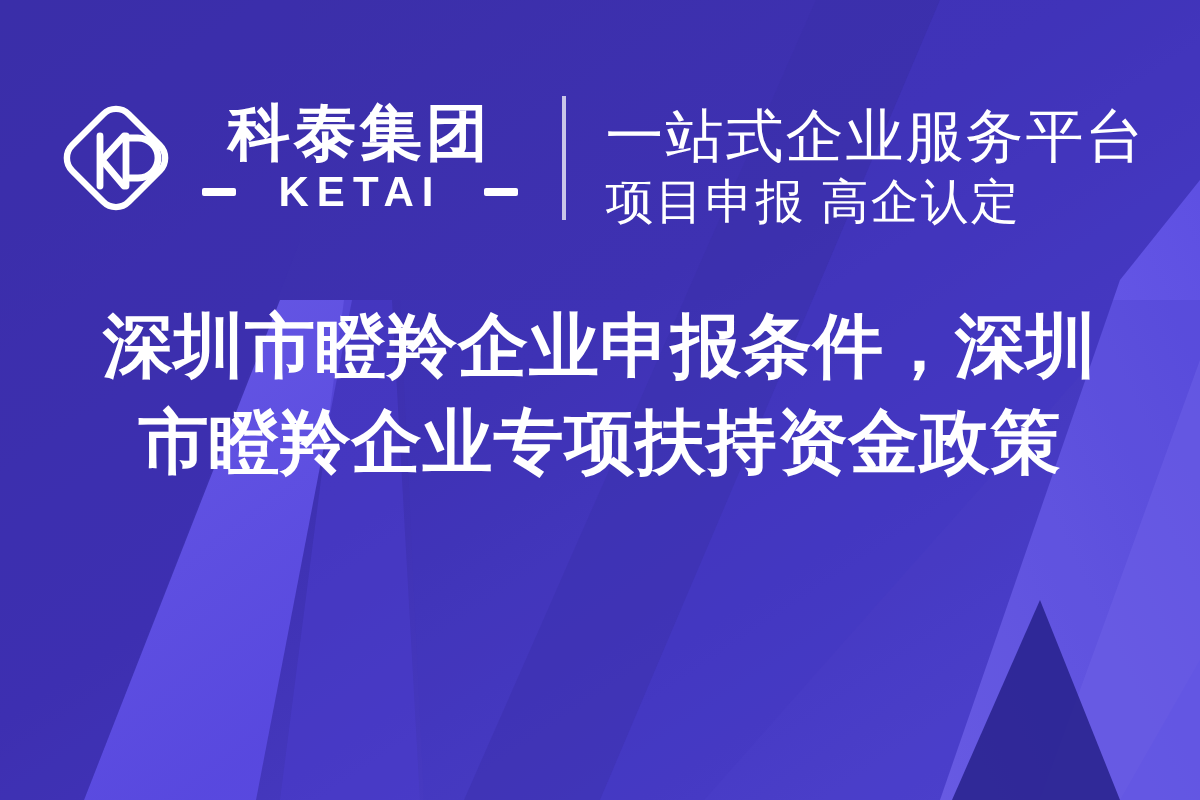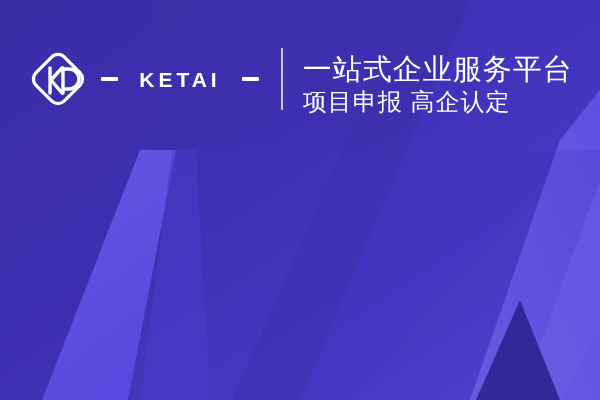--- a/index.html
+++ b/index.html
@@ -200,30 +200,35 @@
 
           <path d="M23 20 L23 45" stroke="#ffffff" stroke-width="3.4" fill="none" stroke-linecap="round"></path>
           <path d="M35 20 L24 32 L35 45" stroke="#ffffff" stroke-width="3.4" fill="none" stroke-linecap="round" stroke-linejoin="round"></path>
 
           <path d="M36 20 L36 45" stroke="#ffffff" stroke-width="3.4" fill="none" stroke-linecap="round"></path>
           <path d="M36 21 L42 21 A10 10 0 0 1 42 41 L36 41" stroke="#ffffff" stroke-width="3.4" fill="none" stroke-linejoin="round"></path>
         </svg>
       </div>
 
       <div class="brand-words">
+        <div class="brand-cn">科泰集团</div>
         <div class="brand-en-row">
           <span class="dash"></span>
           <span class="brand-en">KETAI</span>
           <span class="dash"></span>
         </div>
       </div>
     </div>
 
     <div class="divider"></div>
 
     <div class="tagline">
       <div class="tagline-main">一站式企业服务平台</div>
       <div class="tagline-sub">项目申报 高企认定</div>
     </div>
   </div>
 
+  <div class="title-block">
+    <div class="title-line">深圳市瞪羚企业申报条件，深圳</div>
+    <div class="title-line">市瞪羚企业专项扶持资金政策</div>
+  </div>
 
 </div>
 
 </body></html>

